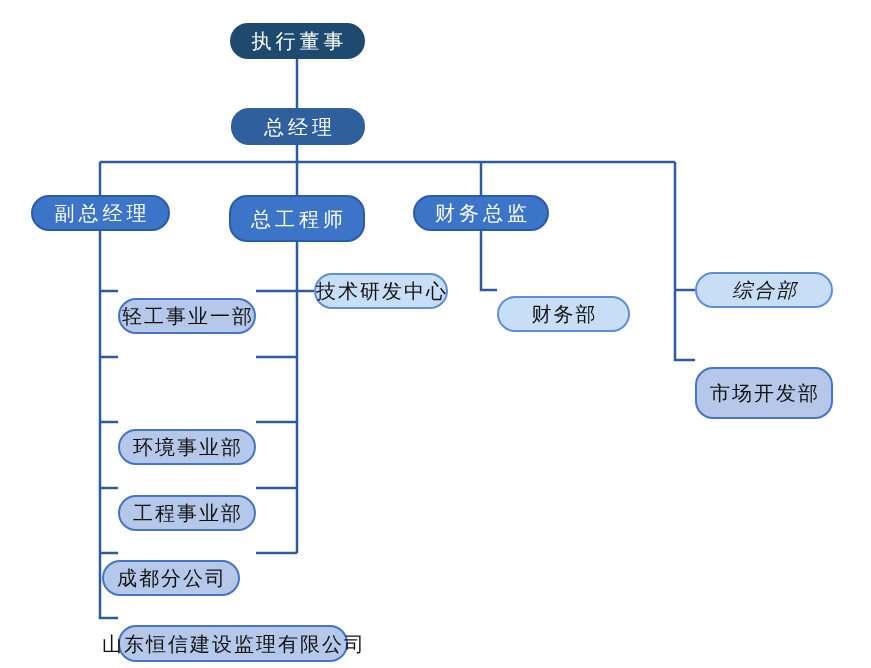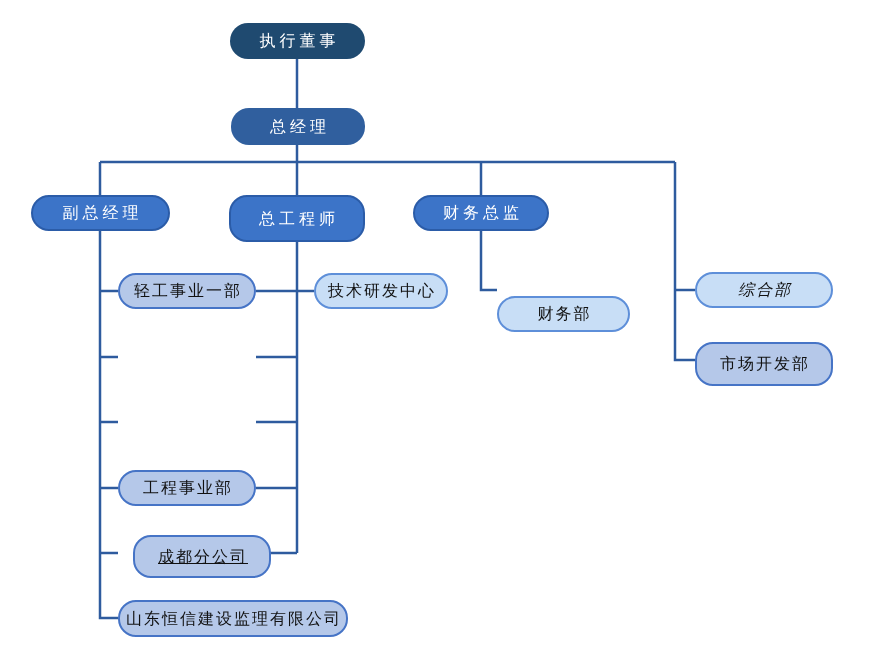--- a/index.html
+++ b/index.html
@@ -21,21 +21,21 @@
     stroke: var(--line, #2E5B9E);
     stroke-width: 2.5;
   }
   .node {
     position: absolute;
     display: flex;
     align-items: center;
     justify-content: center;
     border-radius: 18px;
     box-sizing: border-box;
-    font-size: 16px;
+    font-size: 20px;
     white-space: nowrap;
     line-height: 1;
   }
   .node.dark {
     background: var(--level1-fill, #1F4A70);
     color: var(--text-light, #ffffff);
     letter-spacing: 4px;
     text-indent: 4px;
   }
   .node.medium {
@@ -50,20 +50,21 @@
     color: var(--text-light, #ffffff);
     letter-spacing: 4px;
     text-indent: 4px;
   }
   .node.lavender {
     background: var(--lavender-fill, #B5C8E9);
     border: 2px solid var(--lavender-border, #4674C6);
     color: var(--text-dark, #111111);
     letter-spacing: 2px;
     text-indent: 2px;
+    margin-top: 25px;
   }
   .node.light {
     background: var(--light-fill, #C8DEF6);
     border: 2px solid var(--light-border, #5E8FD9);
     color: var(--text-dark, #111111);
     letter-spacing: 2px;
     text-indent: 2px;
   }
 </style>
 </head>
@@ -95,22 +96,23 @@
   </svg>
 
   <div class="node dark" style="left:230px; top:23px;  width:135px; height:36px;">执行董事</div>
   <div class="node medium" style="left:231px; top:108px; width:134px; height:37px;">总经理</div>
 
   <div class="node bright" style="left:31px;  top:195px; width:139px; height:36px;">副总经理</div>
   <div class="node bright" style="left:229px; top:195px; width:136px; height:47px;">总工程师</div>
   <div class="node bright" style="left:413px; top:195px; width:136px; height:36px;">财务总监</div>
 
   <div class="node lavender" style="left:118px; top:273px; width:138px; height:36px;">轻工事业一部</div>
+  <div class="node lavender" style="left:118px; top:404px; width:138px; height:36px;">环境事业部</div>
   <div class="node lavender" style="left:118px; top:470px; width:138px; height:36px;">工程事业部</div>
-  <div class="node lavender" style="left:133px; top:535px; width:138px; height:43px;text-decoration:underline;">成都分公司</div>
+  <div class="node lavender" style="left:102px; top:535px; width:138px; height:36px;">成都分公司</div>
   <div class="node lavender" style="left:118px; top:600px; width:230px; height:37px;text-align:right;">山东恒信建设监理有限公司</div>
 
   <div class="node light" style="left:314px; top:273px; width:134px; height:36px;">技术研发中心</div>
   <div class="node light" style="left:497px; top:272px; width:133px; height:36px;margin-top:24px;">财务部</div>
   <div class="node light" style="left:695px; top:272px; width:138px; height:36px;font-style:italic;">综合部</div>
-  <div class="node lavender" style="left:695px; top:342px; width:138px; height:44px;">市场开发部</div>
+  <div class="node lavender" style="left:695px; top:342px; width:138px; height:52px;">市场开发部</div>
 
 </div>
 
 </body></html>

